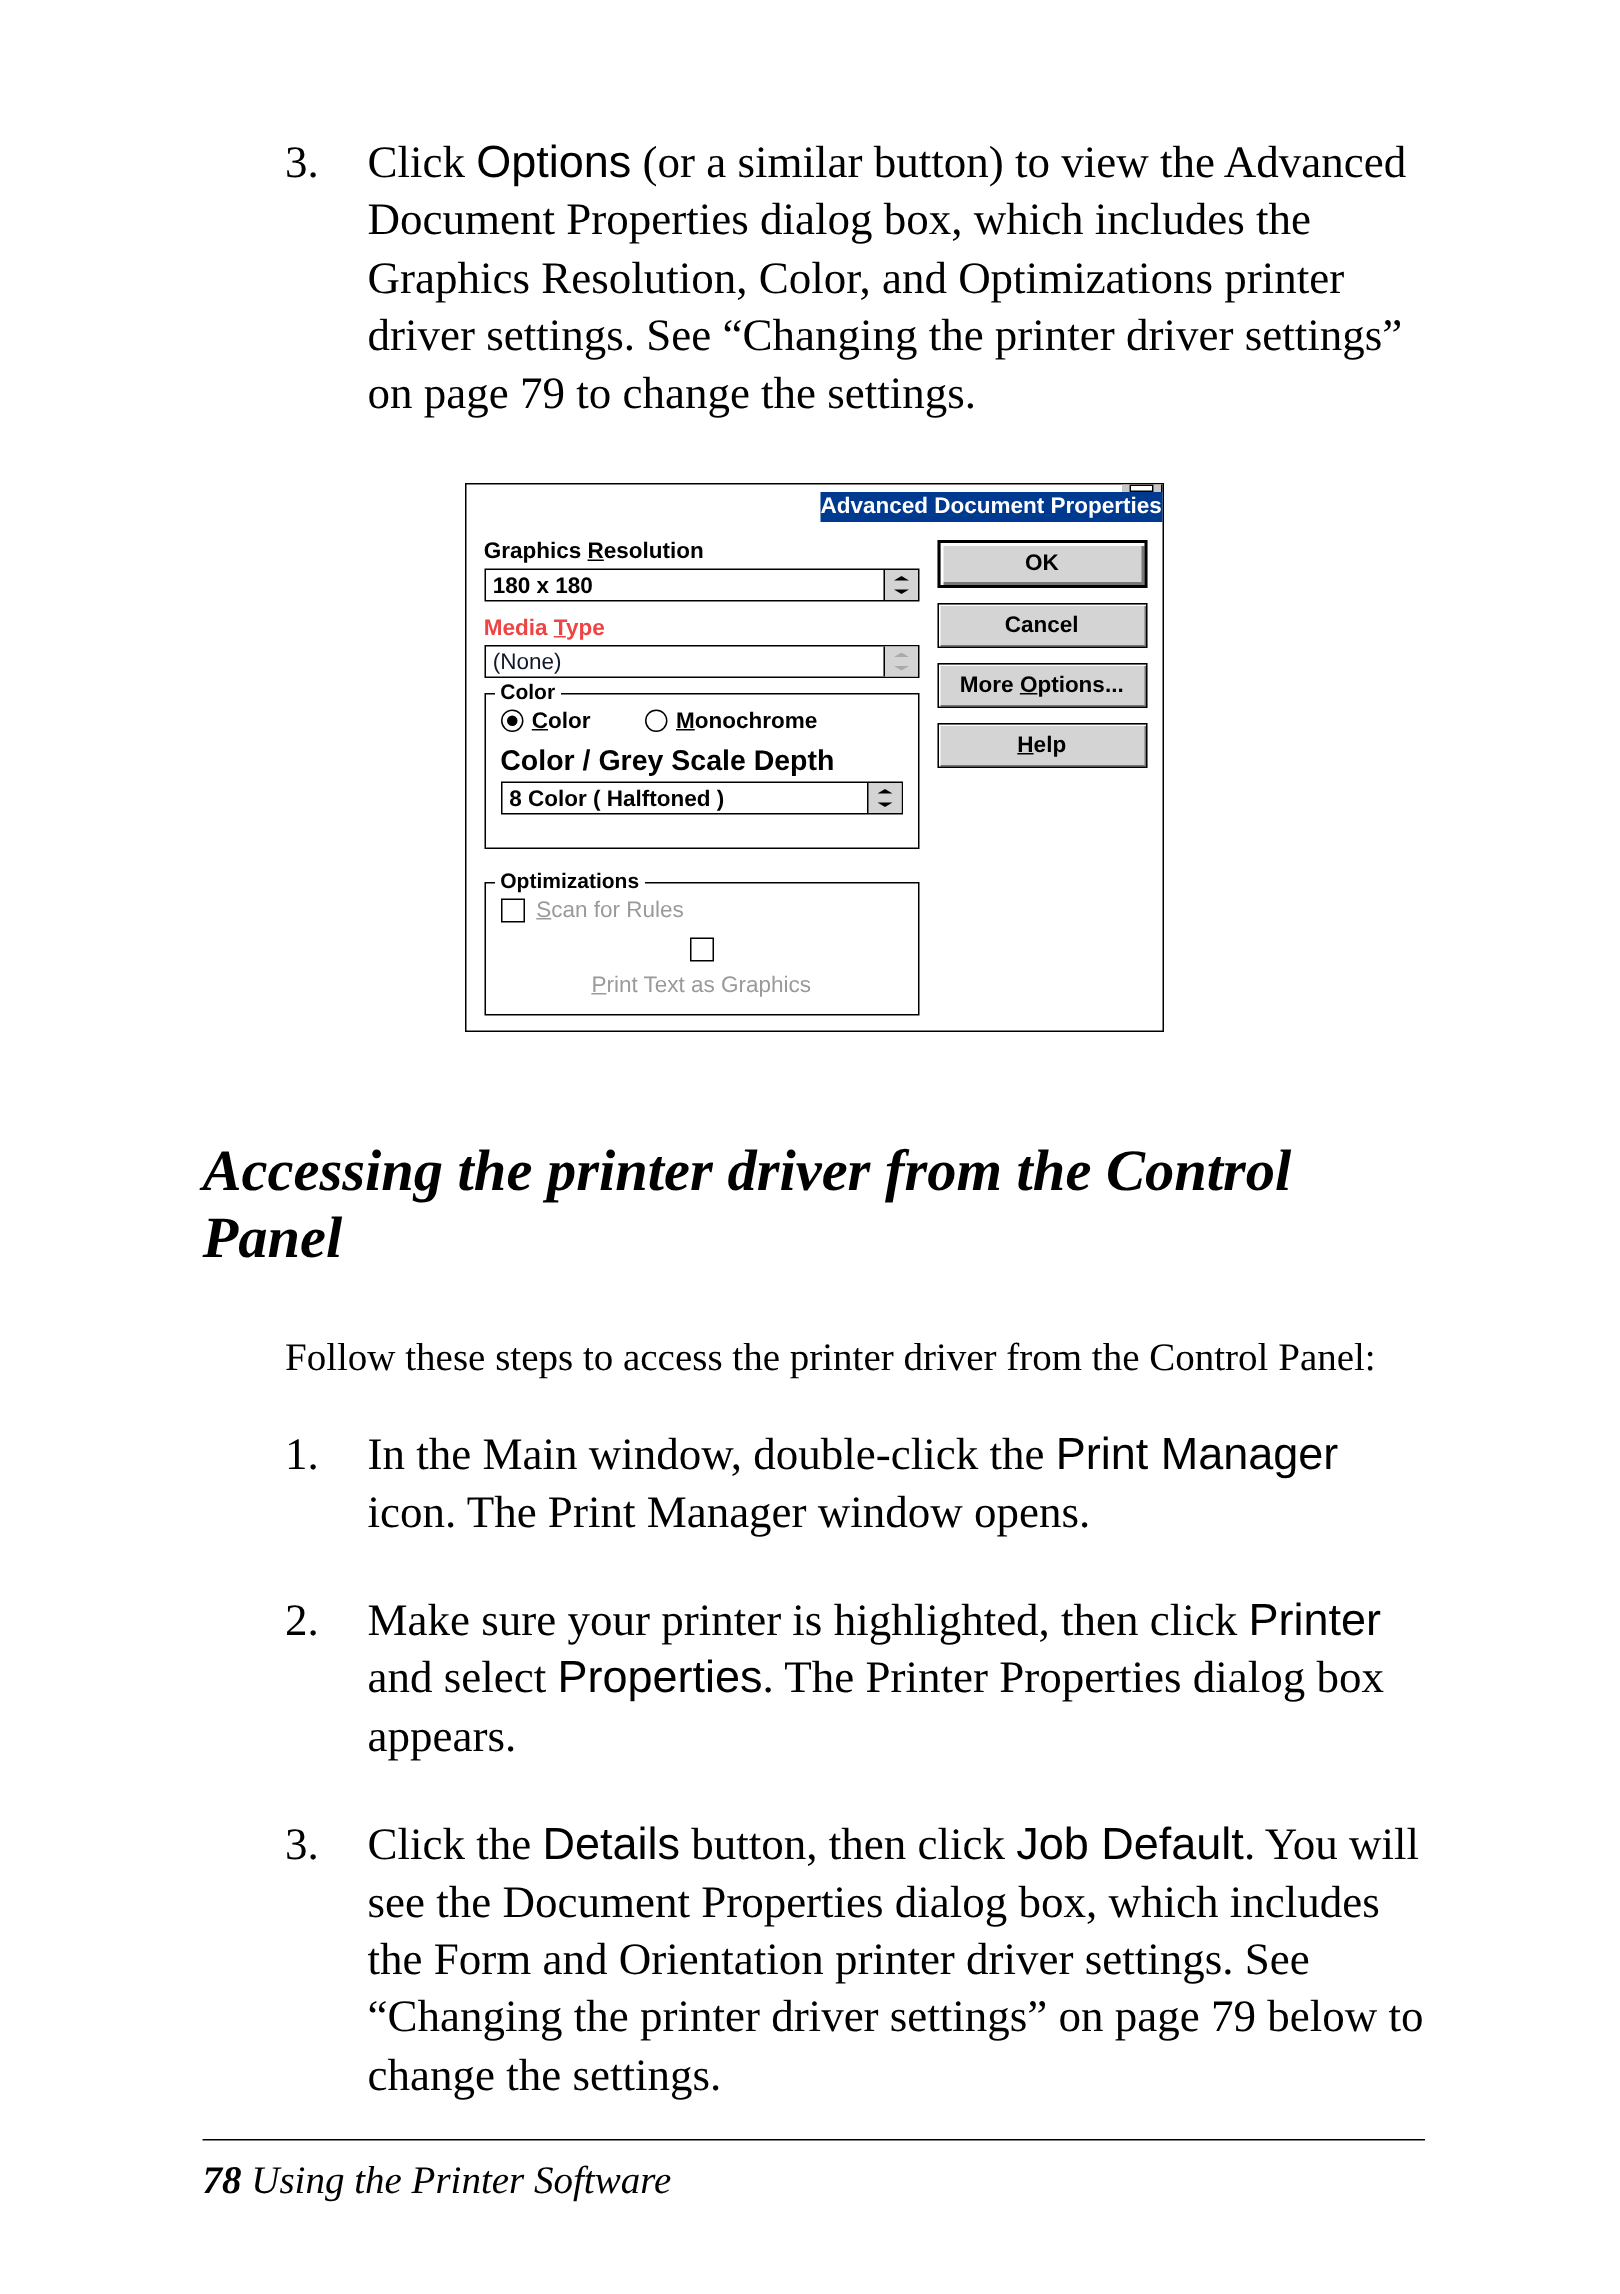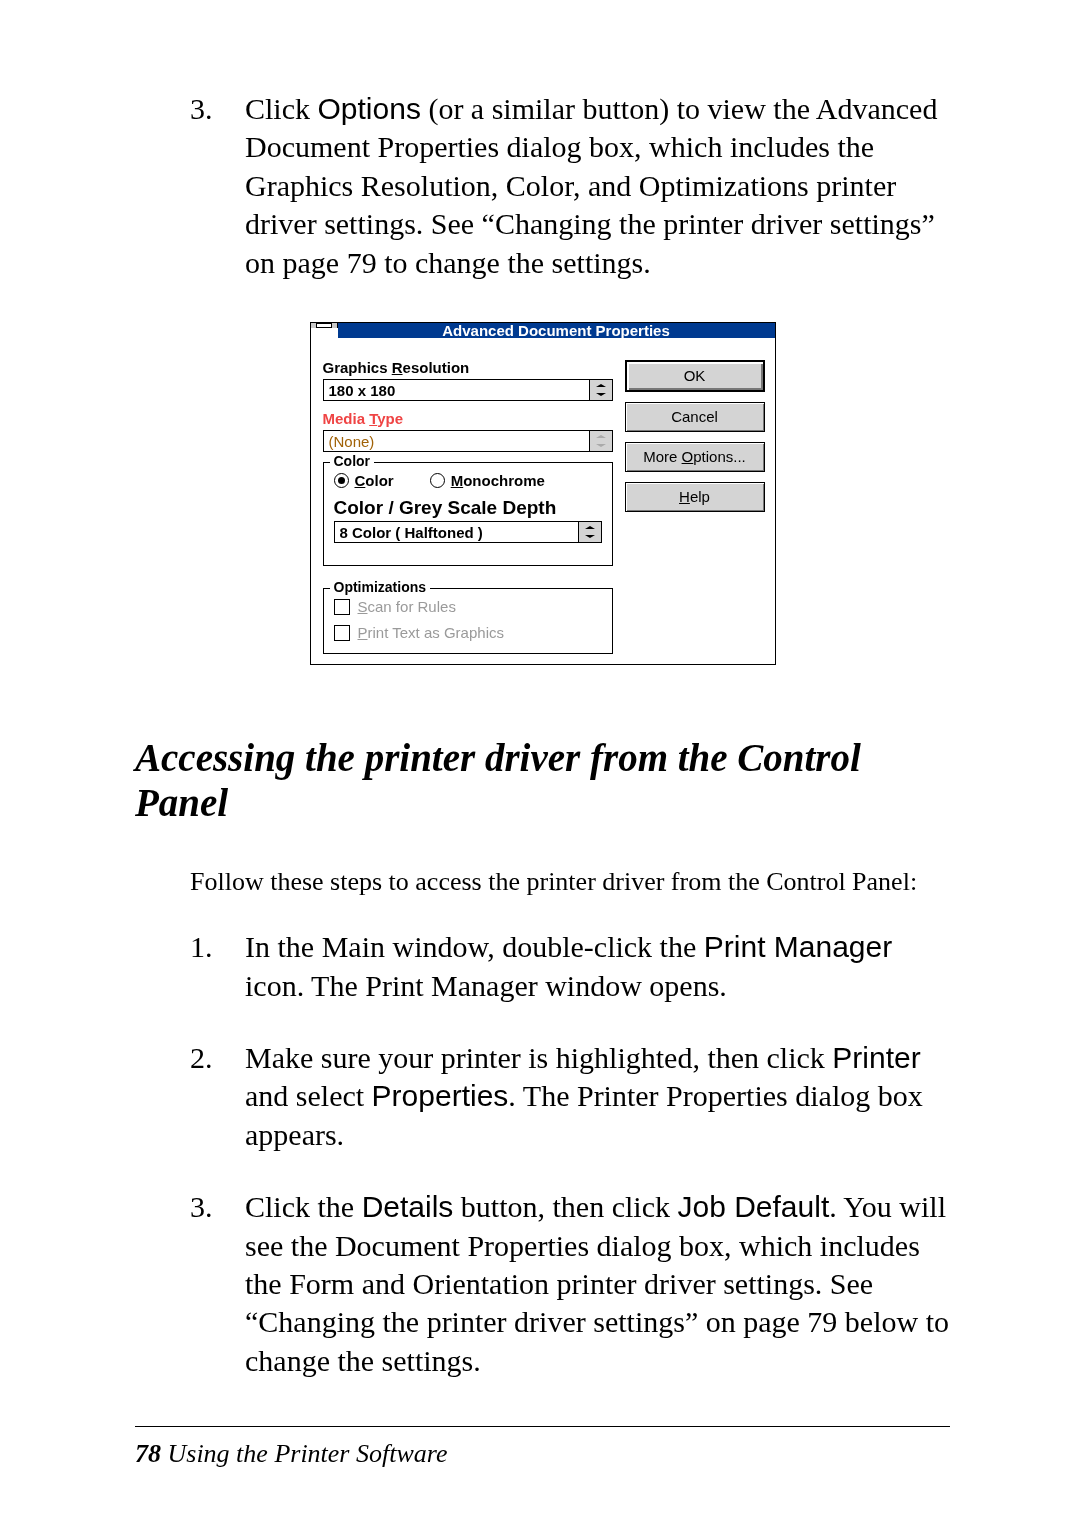--- a/index.html
+++ b/index.html
@@ -82,22 +82,23 @@
     width: 466px;
     border: 1.5px solid #000;
     background: #fff;
     font-family: "MS Sans Serif", Arial, Helvetica, sans-serif;
     font-size: 15px;
     line-height: 1;
     box-sizing: border-box;
   }
   .titlebar {
     display: flex;
-    align-items: flex-start;
+    align-items: flex-end;
     height: 25px;
+    flex-direction: column;
   }
   .titlebar .sysbox {
     width: 26px;
     background: #c8c8c8;
     display: flex;
     align-items: center;
     justify-content: center;
     border-right: 1px solid #000;
   }
   .titlebar .sysbox .dash {
@@ -129,21 +130,21 @@
 
   .u { text-decoration: underline; }
 
   .combo {
     display: flex;
     border: 1px solid #000;
     height: 22px;
     box-sizing: border-box;
     margin-bottom: 10px;
   }
-  .combo.disabled { color: #a16207; }
+  .combo.disabled { color: #0f172a; }
   .combo .val { flex: 1; padding: 3px 5px; font-weight: bold; }
   .combo.disabled .val { font-weight: normal; }
   .combo .drop {
     width: 22px;
     background: #d4d4d4;
     border-left: 1px solid #000;
     display: flex;
     align-items: center;
     justify-content: center;
   }
@@ -181,31 +182,31 @@
     width: 7px; height: 7px; border-radius: 50%; background: #000;
   }
   .check-row {
     display: flex;
     align-items: center;
     gap: 8px;
     margin-bottom: 10px;
     color: #9a9a9a;
     font-weight: normal;
   }
-  .check-row:last-child { margin-bottom: 0; }
+  .check-row:last-child { margin-bottom: 0; flex-direction: column; }
   .check-row .box {
     width: 14px; height: 14px; border: 1.5px solid #000; background: #fff;
   }
   .check-row .txt .first { text-decoration: underline; }
 
   .btn {
     border: 1.5px solid #000;
     background: #d4d4d4;
     text-align: center;
-    font-weight: normal;
+    font-weight: bold;
     height: 28px;
     line-height: 28px;
     margin-bottom: 10px;
     box-shadow: inset 1px 1px 0 #fff, inset -1px -1px 0 #777;
   }
   .btn.default {
     border-width: 2px;
     box-shadow: inset 2px 2px 0 #fff, inset -2px -2px 0 #777;
   }
 </style>

